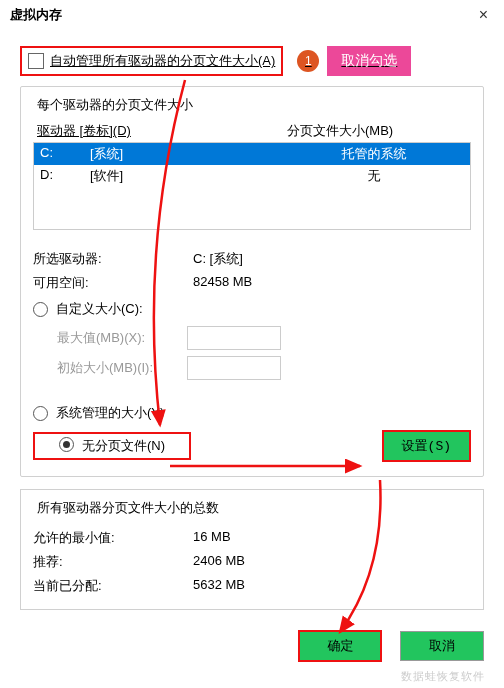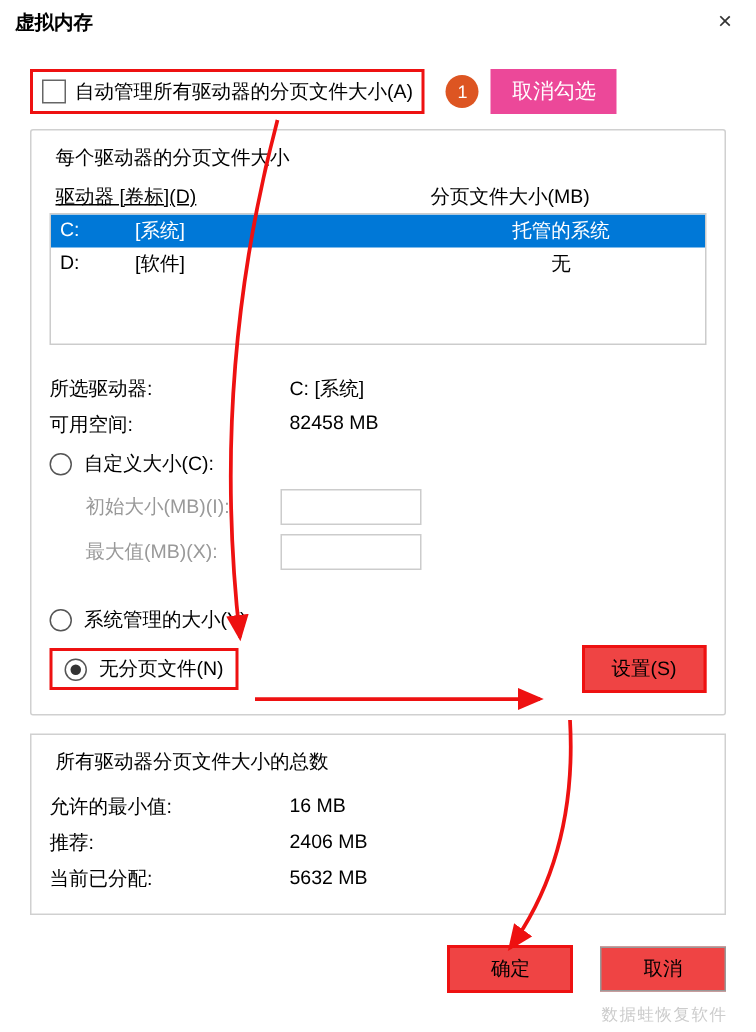--- a/index.html
+++ b/index.html
@@ -4,21 +4,21 @@
 <style>
 * { box-sizing: border-box; margin: 0; padding: 0; font-family: "Microsoft YaHei", Tahoma, sans-serif; font-size: 13px; }
 body { background: #fff; width: 504px; height: 688px; position: relative; overflow: hidden; }
 
 .titlebar { display: flex; align-items: center; justify-content: space-between; padding: 6px 10px 8px 10px; }
 .titlebar .title { font-size: 13px; font-weight: bold; }
 .titlebar .close { font-family: Arial; font-size: 16px; color: #333; padding: 0 6px; }
 
 .content { padding: 0 20px 8px 20px; }
 
-.checkbox-row { display: flex; align-items: center; margin: 14px 0 10px 0; position: relative; }
+.checkbox-row { display: flex; align-items: center; margin: 14px 0 10px 0; position: relative; text-decoration: underline; }
 .cb { width: 16px; height: 16px; border: 1px solid #666; background: #fff; margin-right: 6px; }
 .red-box { border: 2px solid #e11; padding: 4px 6px; display: inline-flex; align-items: center; }
 
 .badge { width: 22px; height: 22px; border-radius: 50%; background: #d52; color: #fff; display: inline-flex; align-items: center; justify-content: center; font-size: 12px; margin: 0 8px 0 14px; }
 .tip { background: #ec4899; color: #fff; padding: 6px 14px; font-size: 14px; }
 
 .group { border: 1px solid #d0d0d0; border-radius: 2px; padding: 10px 12px 14px 12px; margin-bottom: 12px; }
 .group-label { background: #fff; display: inline-block; padding: 0 4px; margin-top: -20px; margin-bottom: 4px; }
 
 .table-head { display: flex; padding: 4px 4px 2px 4px; }
@@ -38,24 +38,24 @@
 
 .radio-row { display: flex; align-items: center; margin: 8px 0; }
 .radio { width: 15px; height: 15px; border: 1px solid #555; border-radius: 50%; margin-right: 8px; position: relative; background: #fff; }
 .radio.checked::after { content: ''; position: absolute; width: 7px; height: 7px; background: #333; border-radius: 50%; top: 3px; left: 3px; }
 
 .sub-row { display: flex; align-items: center; margin: 6px 0 6px 24px; color: #999; }
 .sub-label { width: 130px; }
 .sub-input { width: 94px; height: 24px; border: 1px solid #ccc; background: #fff; }
 
 .set-row { display: flex; align-items: center; justify-content: space-between; margin-top: 6px; }
-.btn { border: 1px solid #999; background: #ef4444; padding: 5px 18px; font-size: 13px; cursor: default; text-align: center; }
+.btn { border: 1px solid #999; background: #22c55e; padding: 5px 18px; font-size: 13px; cursor: default; text-align: center; font-family: Liberation Mono, monospace; }
 .btn.red { border: 2px solid #e11; }
 
-.radio-red { border: 2px solid #e11; padding: 3px 8px; display: inline-flex; align-items: center; }
+.radio-red { border: 2px solid #e11; padding: 3px 24px; display: inline-flex; }
 
 .totals { border: 1px solid #d0d0d0; padding: 10px 12px 14px 12px; }
 .tot-label { background: #fff; display: inline-block; padding: 0 4px; margin-top: -20px; margin-bottom: 6px; }
 
 .footer { text-align: right; padding: 12px 20px 0 20px; }
 .footer .btn { min-width: 84px; display: inline-block; }
 .footer .btn + .btn { margin-left: 14px; }
 
 .arrow { position: absolute; pointer-events: none; }
 .arrow svg { overflow: visible; }
@@ -111,25 +111,25 @@
     <div class="info-row">
       <span class="info-label">可用空间:</span>
       <span class="info-value">82458 MB</span>
     </div>
 
     <div class="radio-row">
       <span class="radio"></span>
       <span>自定义大小(C):</span>
     </div>
     <div class="sub-row">
+      <span class="sub-label">最大值(MB)(X):</span>
+      <span class="sub-input"></span>
+    </div>
+    <div class="sub-row">
       <span class="sub-label">初始大小(MB)(I):</span>
-      <span class="sub-input"></span>
-    </div>
-    <div class="sub-row">
-      <span class="sub-label">最大值(MB)(X):</span>
       <span class="sub-input"></span>
     </div>
 
     <div style="height:10px"></div>
 
     <div class="radio-row">
       <span class="radio"></span>
       <span>系统管理的大小(Y)</span>
     </div>
 

